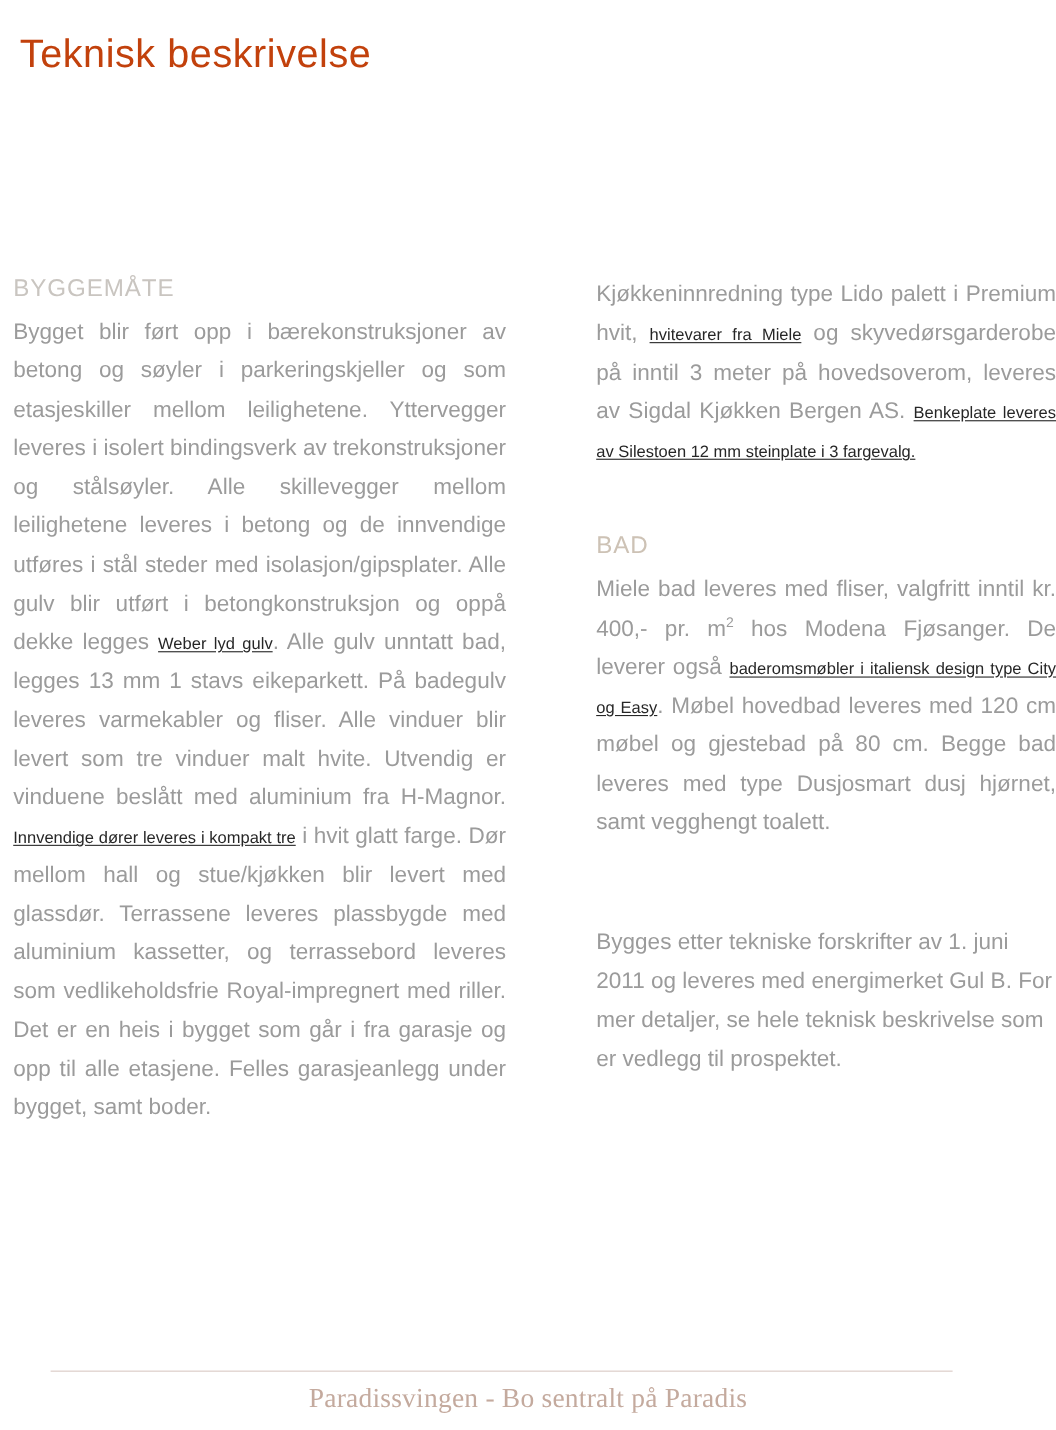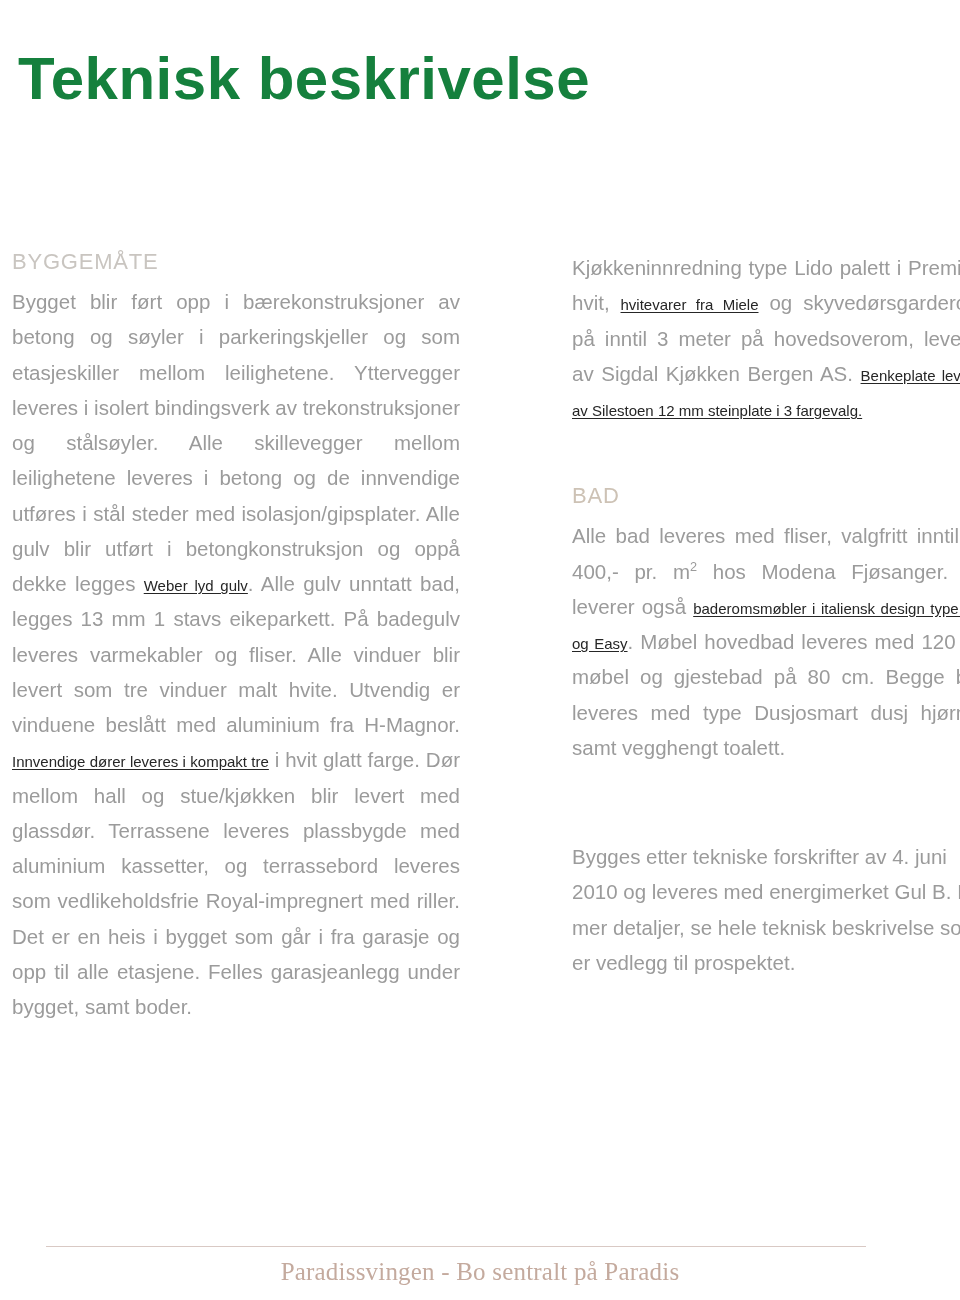--- a/index.html
+++ b/index.html
@@ -13,35 +13,35 @@
     position: relative;
     font-family: "Liberation Sans", sans-serif;
     overflow: hidden;
   }
 
   
   .page-title {
     position: absolute;
     left: 18px;
     top: 4px;
-    font-size: 60px;
-    font-weight: 700;
+    font-size: 36px;
+    font-weight: 400;
     letter-spacing: 0.5px;
-    color: #15803d;
+    color: #c2410c;
     white-space: nowrap;
   }
 
   
   .columns {
     position: absolute;
     left: 0;
     top: 250px;
     width: 960px;
     display: flex;
-    gap: 112px;
+    gap: 82px;
     padding: 0 12px 0 12px;
     box-sizing: border-box;
   }
   .col {
     width: 448px;
     flex: 0 0 448px;
   }
   .col-right {
     width: 418px;
     flex: 0 0 418px;
@@ -135,24 +135,24 @@
     </div>
   </div>
 
   <div class="col-right">
     <div class="section">
       <p class="body-text"><span>Kjøkkeninnredning type Lido palett i Premium hvit, </span><span class="hl">hvitevarer fra Miele</span><span> og skyvedørsgarderobe på inntil 3 meter på hovedsoverom, leveres av Sigdal Kjøkken Bergen AS. </span><span class="hl">Benkeplate leveres av Silestoen 12 mm steinplate i 3 fargevalg.</span></p>
     </div>
 
     <div class="section">
       <h2 class="section-heading">BAD</h2>
-      <p class="body-text"><span>Alle bad leveres med fliser, valgfritt inntil kr. 400,- pr. m</span><sup>2</sup><span> hos Modena Fjøsanger. De leverer også </span><span class="hl">baderomsmøbler i italiensk design type City og Easy</span><span>. Møbel hovedbad leveres med 120 cm møbel og gjestebad på 80 cm. Begge bad leveres med type Dusjosmart dusj hjørnet, samt vegghengt toalett.</span></p>
+      <p class="body-text"><span>Miele bad leveres med fliser, valgfritt inntil kr. 400,- pr. m</span><sup>2</sup><span> hos Modena Fjøsanger. De leverer også </span><span class="hl">baderomsmøbler i italiensk design type City og Easy</span><span>. Møbel hovedbad leveres med 120 cm møbel og gjestebad på 80 cm. Begge bad leveres med type Dusjosmart dusj hjørnet, samt vegghengt toalett.</span></p>
     </div>
 
-    <p class="body-text flush tail-note">Bygges etter tekniske forskrifter av 4. juni 2010 og leveres med energimerket Gul B. For mer detaljer, se hele teknisk beskrivelse som er vedlegg til prospektet.</p>
+    <p class="body-text flush tail-note">Bygges etter tekniske forskrifter av 1. juni 2011 og leveres med energimerket Gul B. For mer detaljer, se hele teknisk beskrivelse som er vedlegg til prospektet.</p>
   </div>
 
 </div>
 
 <div class="footer">
   <div class="footer-rule"></div>
   <div class="footer-text">Paradissvingen - Bo sentralt på Paradis</div>
 </div>
 
 </body></html>

